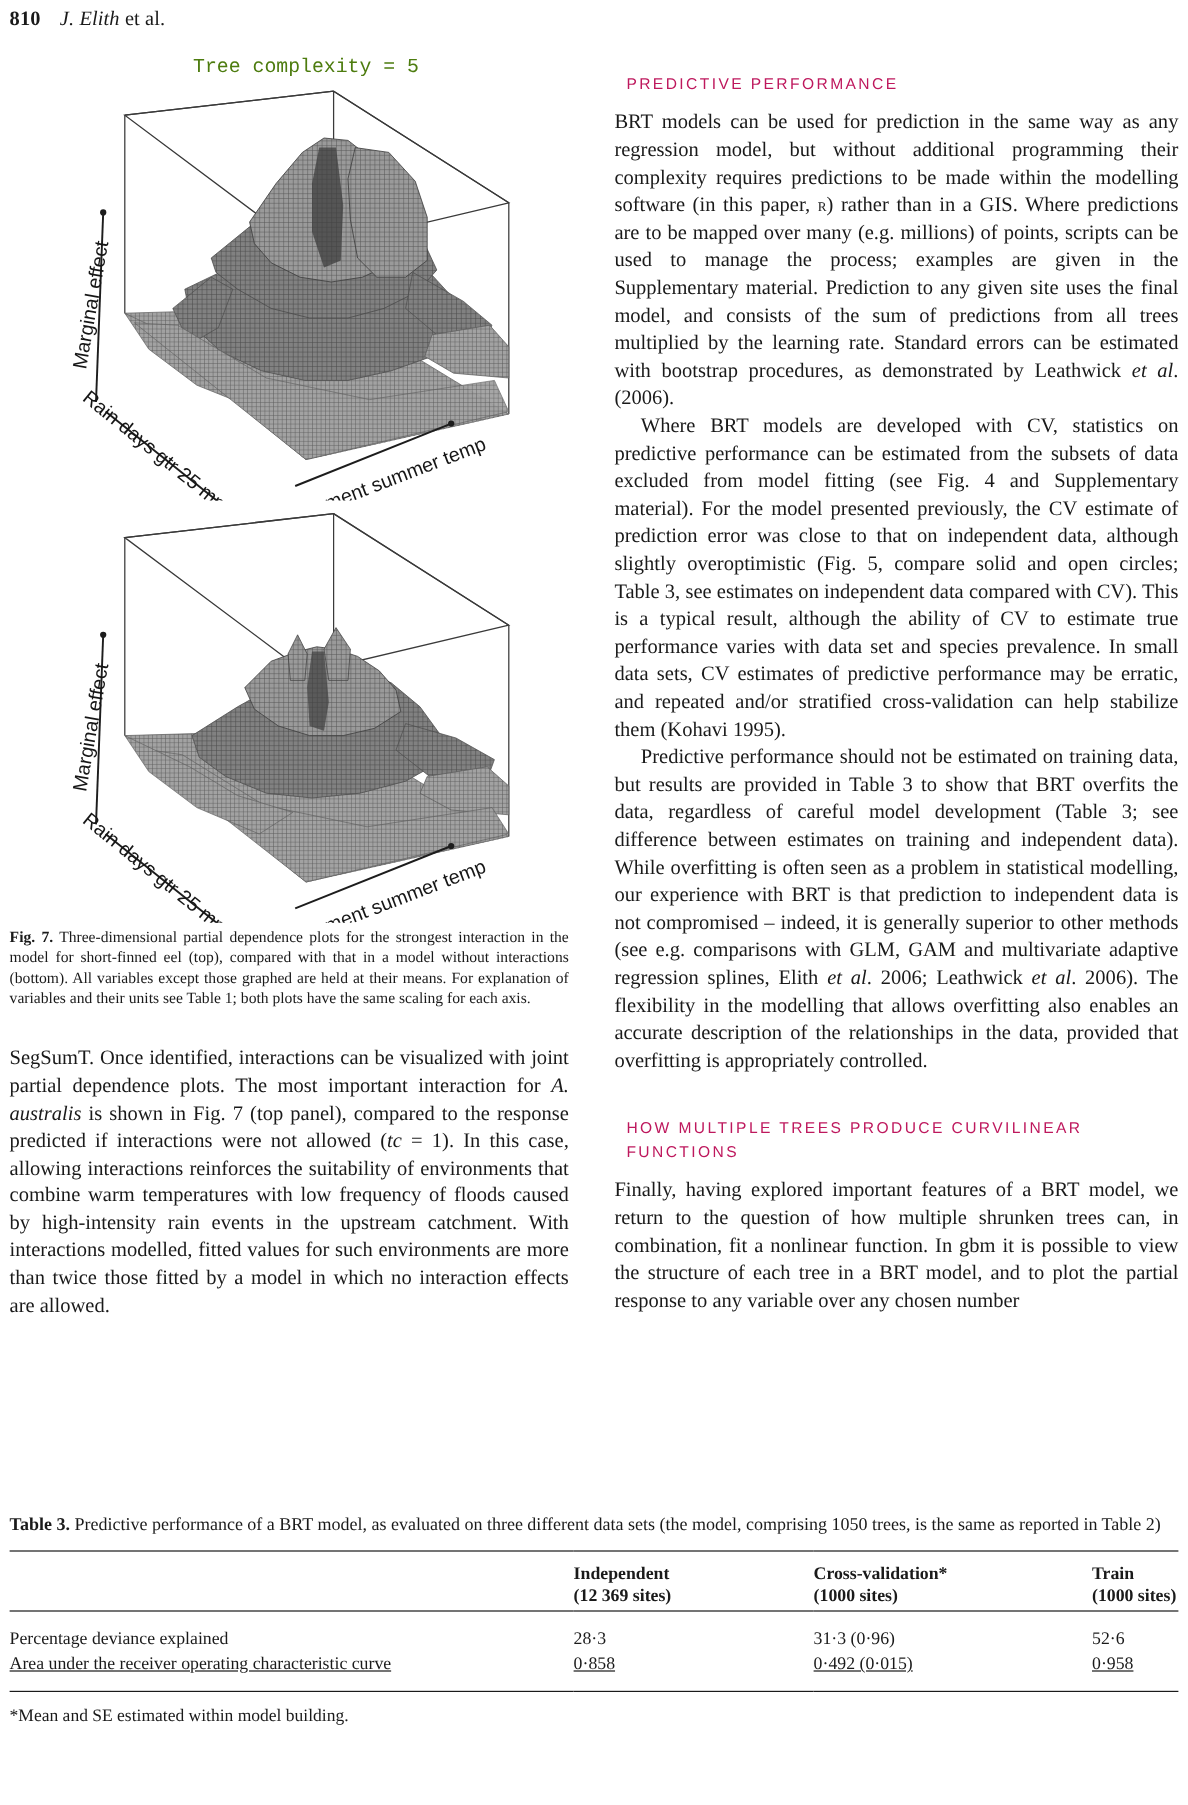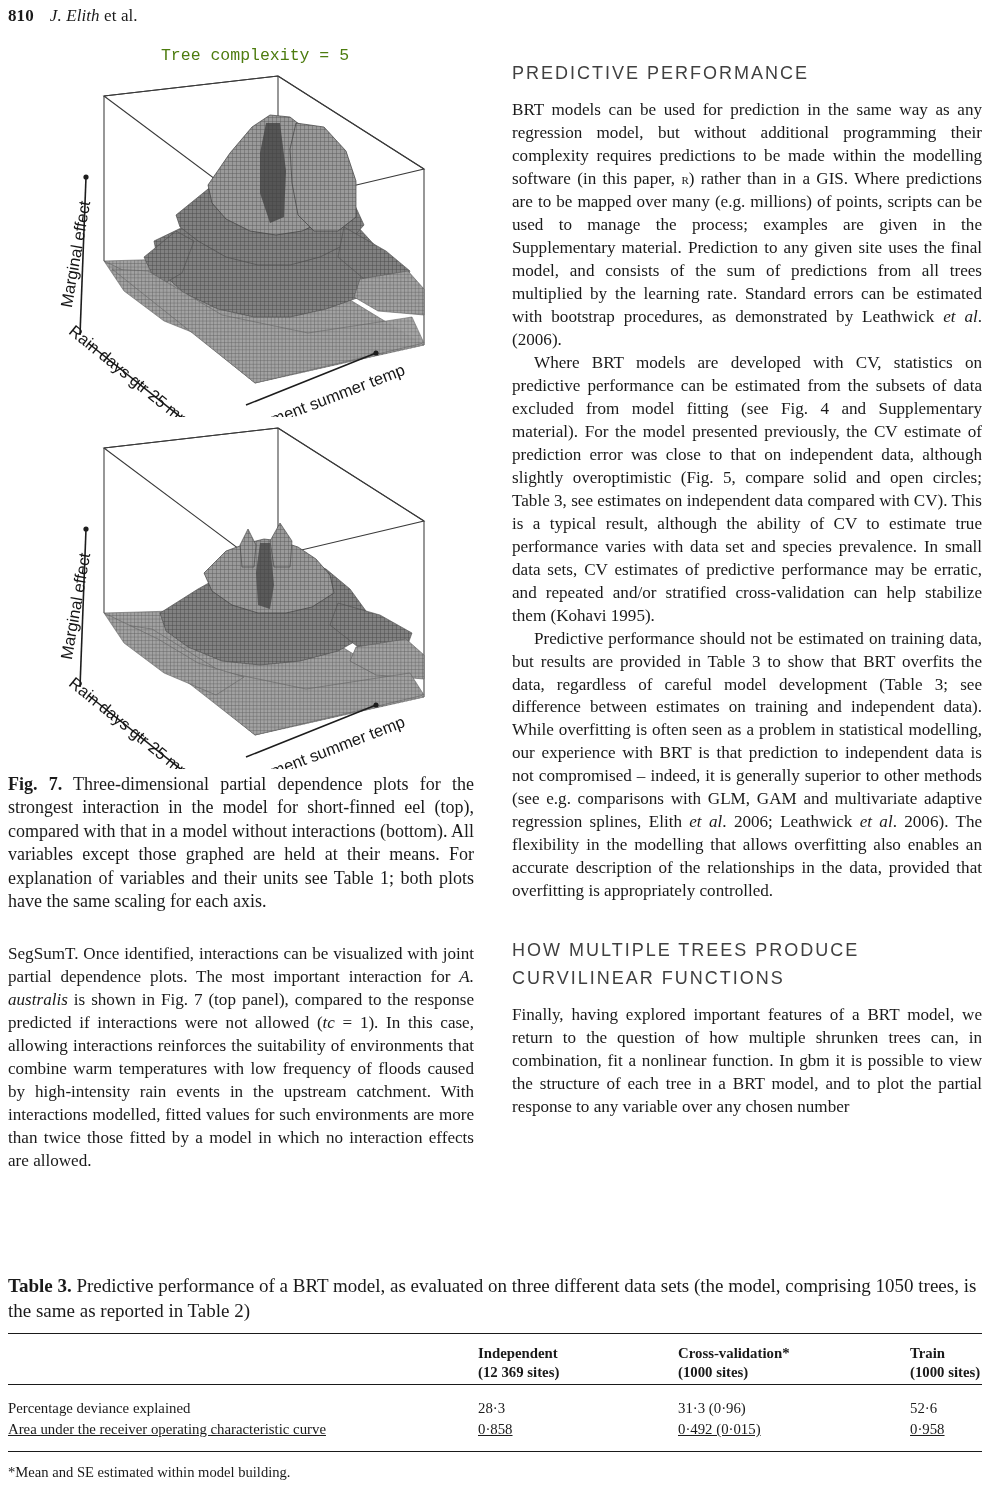--- a/index.html
+++ b/index.html
@@ -47,26 +47,26 @@
   .col-right {
     position: absolute;
     left: 512px;
     top: 60px;
     width: 470px;
   }
 
   
   .sec-head {
     font-family: "Liberation Sans", sans-serif;
-    font-size: 18px;
+    font-size: 13px;
     letter-spacing: 2.0px;
     text-transform: uppercase;
-    color: #404040;
+    color: #be185d;
     line-height: 1.55;
-    margin: 0 0 11px 0;
+    margin: 0 0 11px 10px;
     font-weight: 400;
   }
   .sec-head.second {
     margin-top: 34px;
   }
 
   
   p.body {
     font-size: 17.1px;
     line-height: 1.345;
@@ -103,40 +103,40 @@
     width: 466px;
     height: 352px;
   }
   .plot-wrap svg {
     display: block;
     position: absolute;
     left: 0;
     top: 0;
   }
   .fig-caption {
-    font-size: 18px;
+    font-size: 13px;
     line-height: 1.30;
     text-align: justify;
     margin: 4px 0 0 0;
   }
   .fig-caption .figlabel {
     font-weight: bold;
   }
 
   
   .table-block {
     position: absolute;
     left: 8px;
     top: 1258px;
     width: 974px;
   }
   .table-caption {
-    font-size: 19px;
+    font-size: 15px;
     line-height: 1.30;
-    margin: 16px 0 10px 0;
+    margin: 4px 0 10px 0;
     text-align: left;
   }
   .table-caption .tlabel { font-weight: bold; }
   table.t3 {
     border-collapse: collapse;
     width: 974px;
     font-size: 14.8px;
   }
   table.t3 .rule-top td {
     border-top: 1.4px solid #1a1a1a;

